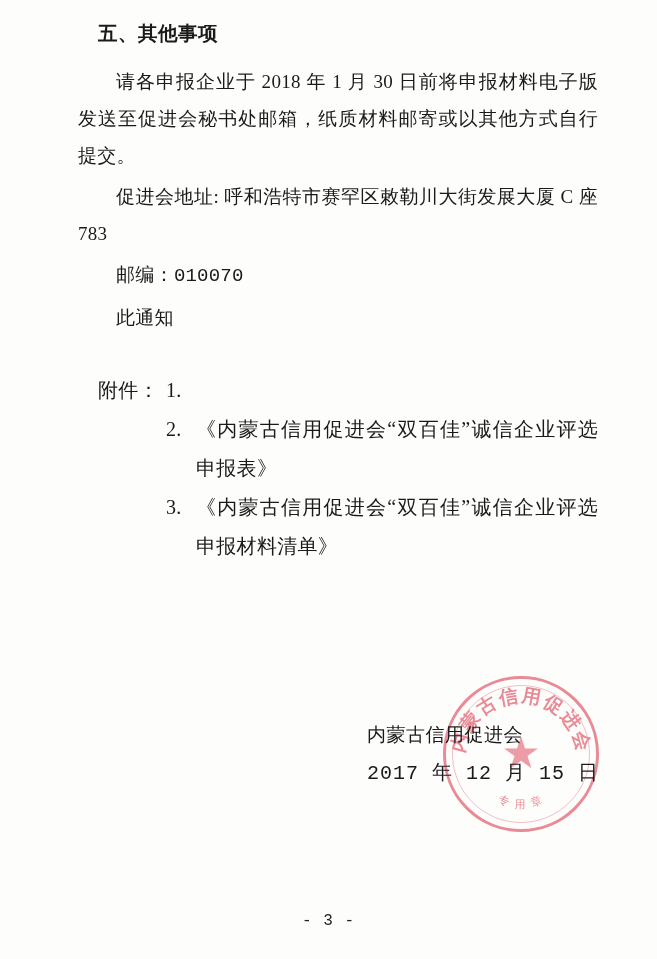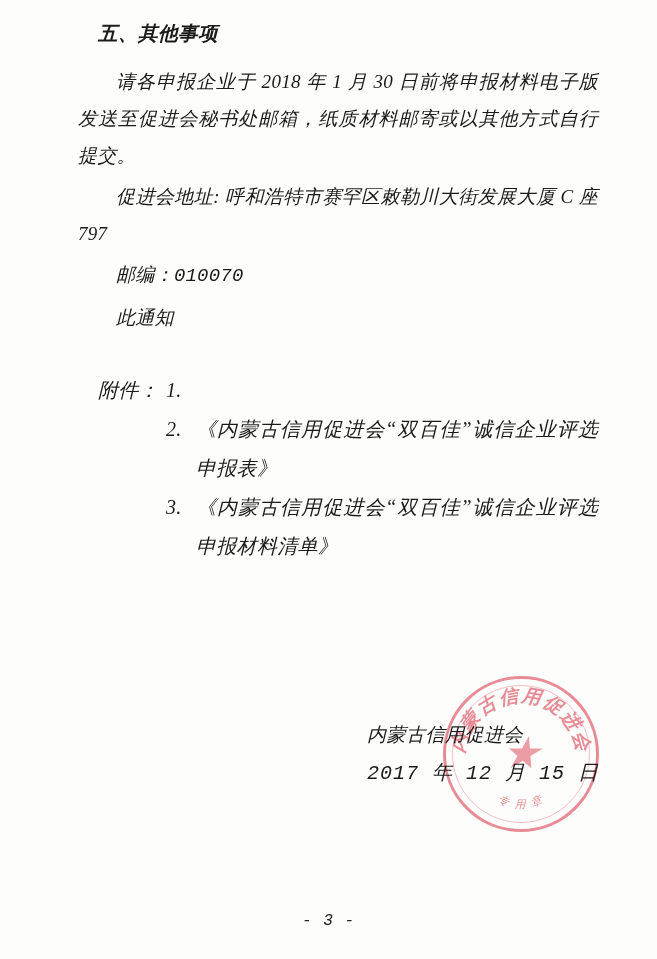--- a/index.html
+++ b/index.html
@@ -14,21 +14,20 @@
     font-family: "Liberation Serif", "DejaVu Serif", serif;
     color: #1a1a1a;
     overflow: hidden;
   }
   .page {
     position: absolute;
     top: 0; left: 0;
     width: 657px;
     height: 959px;
     background: #fdfdfb;
-    font-style: italic;
   }
   .content {
     position: absolute;
     left: 78px;
     top: 18px;
     width: 520px;
   }
   .heading {
     font-size: 19.5px;
     font-weight: bold;
@@ -159,21 +158,21 @@
 <body>
 
 <div class="page">
 
   <div class="content">
 
     <h1 class="heading">五、其他事项</h1>
 
     <p class="para indent">请各申报企业于 2018 年 1 月 30 日前将申报材料电子版发送至促进会秘书处邮箱，纸质材料邮寄或以其他方式自行提交。</p>
 
-    <p class="para indent block-gap">促进会地址: 呼和浩特市赛罕区敕勒川大街发展大厦 C 座 797</p>
+    <p class="para indent block-gap">促进会地址: 呼和浩特市赛罕区敕勒川大街发展大厦 C 座 783</p>
 
     <p class="para indent"><span>邮编：</span><span class="mono">010070</span></p>
 
 
 
 
     <p class="para indent">此通知</p>
 
     <div class="attach-wrap">
 

